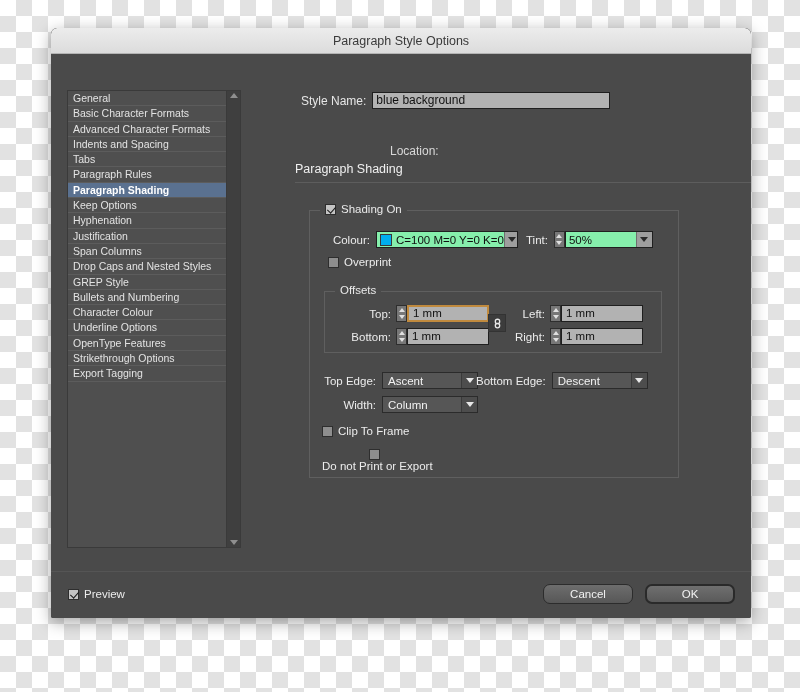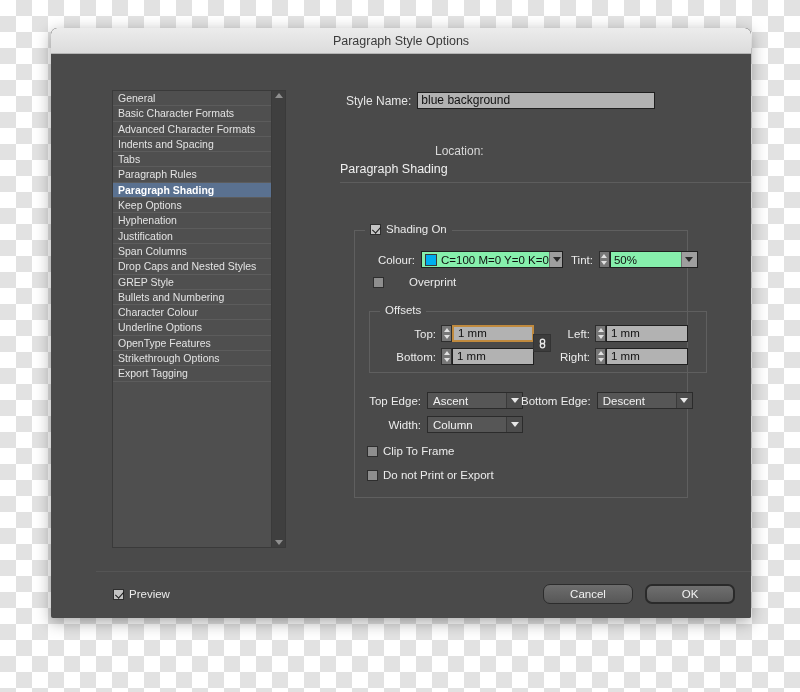--- a/index.html
+++ b/index.html
@@ -49,21 +49,20 @@
   }
   .titlebar-text {
     font-size: 12.5px;
     color: #3a3a3a;
   }
 
   .body {
     position: relative;
     height: 564px;
     background: #4a4a4a;
-    margin-left: 45px;
   }
 
   
   .catlist {
     position: absolute;
     left: 16px;
     top: 36px;
     width: 174px;
     height: 458px;
     background: #4f4f4f;
@@ -156,22 +155,22 @@
     background: #5d5d5d;
   }
 
   
   .groupbox {
     position: absolute;
     border: 1px solid #5f5f5f;
   }
   #shading-group {
     left: 258px;
-    top: 176px;
-    width: 334px;
+    top: 156px;
+    width: 370px;
     height: 268px;
     padding-left: 8px;
   }
   #offsets-group {
     left: 14px;
     top: 80px;
     width: 338px;
     height: 62px;
   }
   .group-legend {
@@ -443,21 +442,21 @@
           <span class="arrow-down"></span>
         </span>
         <div class="combo-light" style="width:88px;">
           <span>50%</span>
           <span class="combo-arrow">
               <span class="tri"></span>
             </span>
         </div>
       </div>
 
-      <div class="checkrow" style="left:18px; top:45px;gap:20px;">
+      <div class="checkrow" style="left:18px; top:45px;">
         <span class="cbox"></span>
         <span>Overprint</span>
       </div>
 
       <div class="groupbox" id="offsets-group">
         <div class="group-legend">
           <span>Offsets</span>
         </div>
 
         <div style="position:absolute; left:18px; top:13px; display:flex; align-items:center;">
@@ -534,21 +533,21 @@
               <span class="tri"></span>
             </span>
         </div>
       </div>
 
       <div class="checkrow" style="left:12px; top:214px;">
         <span class="cbox"></span>
         <span>Clip To Frame</span>
       </div>
 
-      <div class="checkrow" style="left:12px; top:238px;">
+      <div class="checkrow" style="left:12px; top:238px;flex-direction:column;">
         <span class="cbox"></span>
         <span>Do not Print or Export</span>
       </div>
 
     </div>
 
     <div class="footer-rule"></div>
 
     <div class="preview-row">
       <span class="cbox checked"></span>

